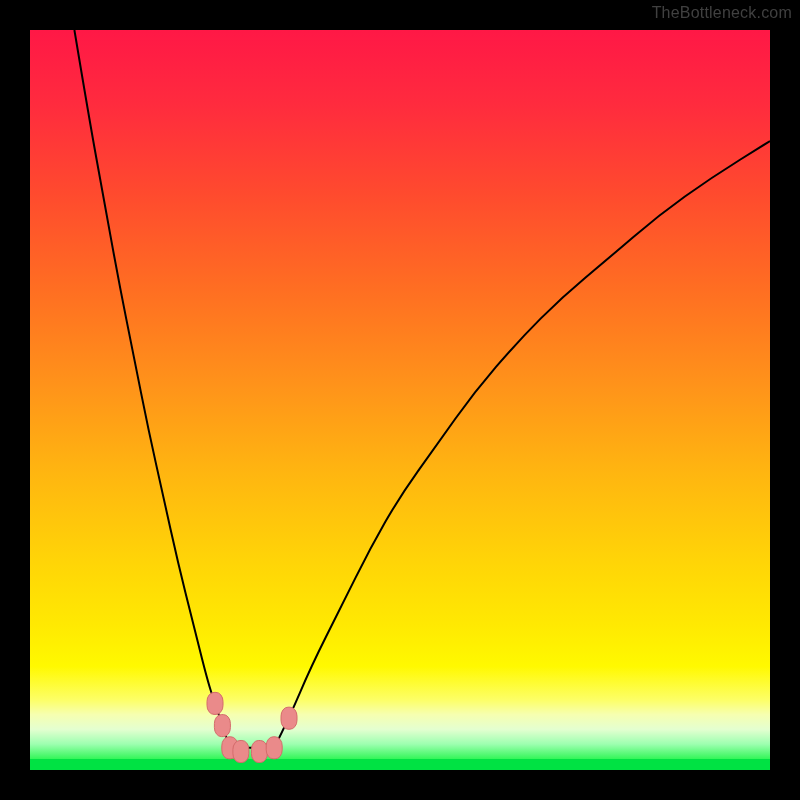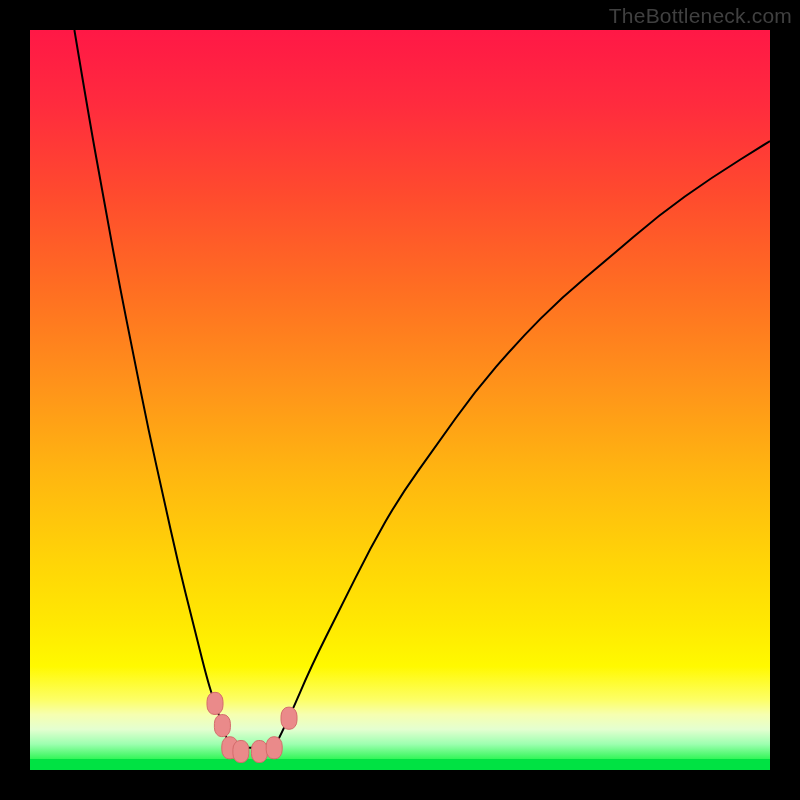--- a/index.html
+++ b/index.html
@@ -29,21 +29,21 @@
     position: absolute;
     left: 0; top: 0;
     width: 740px;
     height: 740px;
   }
   .watermark {
     position: absolute;
     top: 4px;
     right: 8px;
     color: #404040;
-    font-size: 21px;
+    font-size: 16px;
     font-weight: 500;
     letter-spacing: 0.2px;
   }
 </style>
 </head>
 <body>
 
 <div class="frame">
 
   <div class="plot-area">

